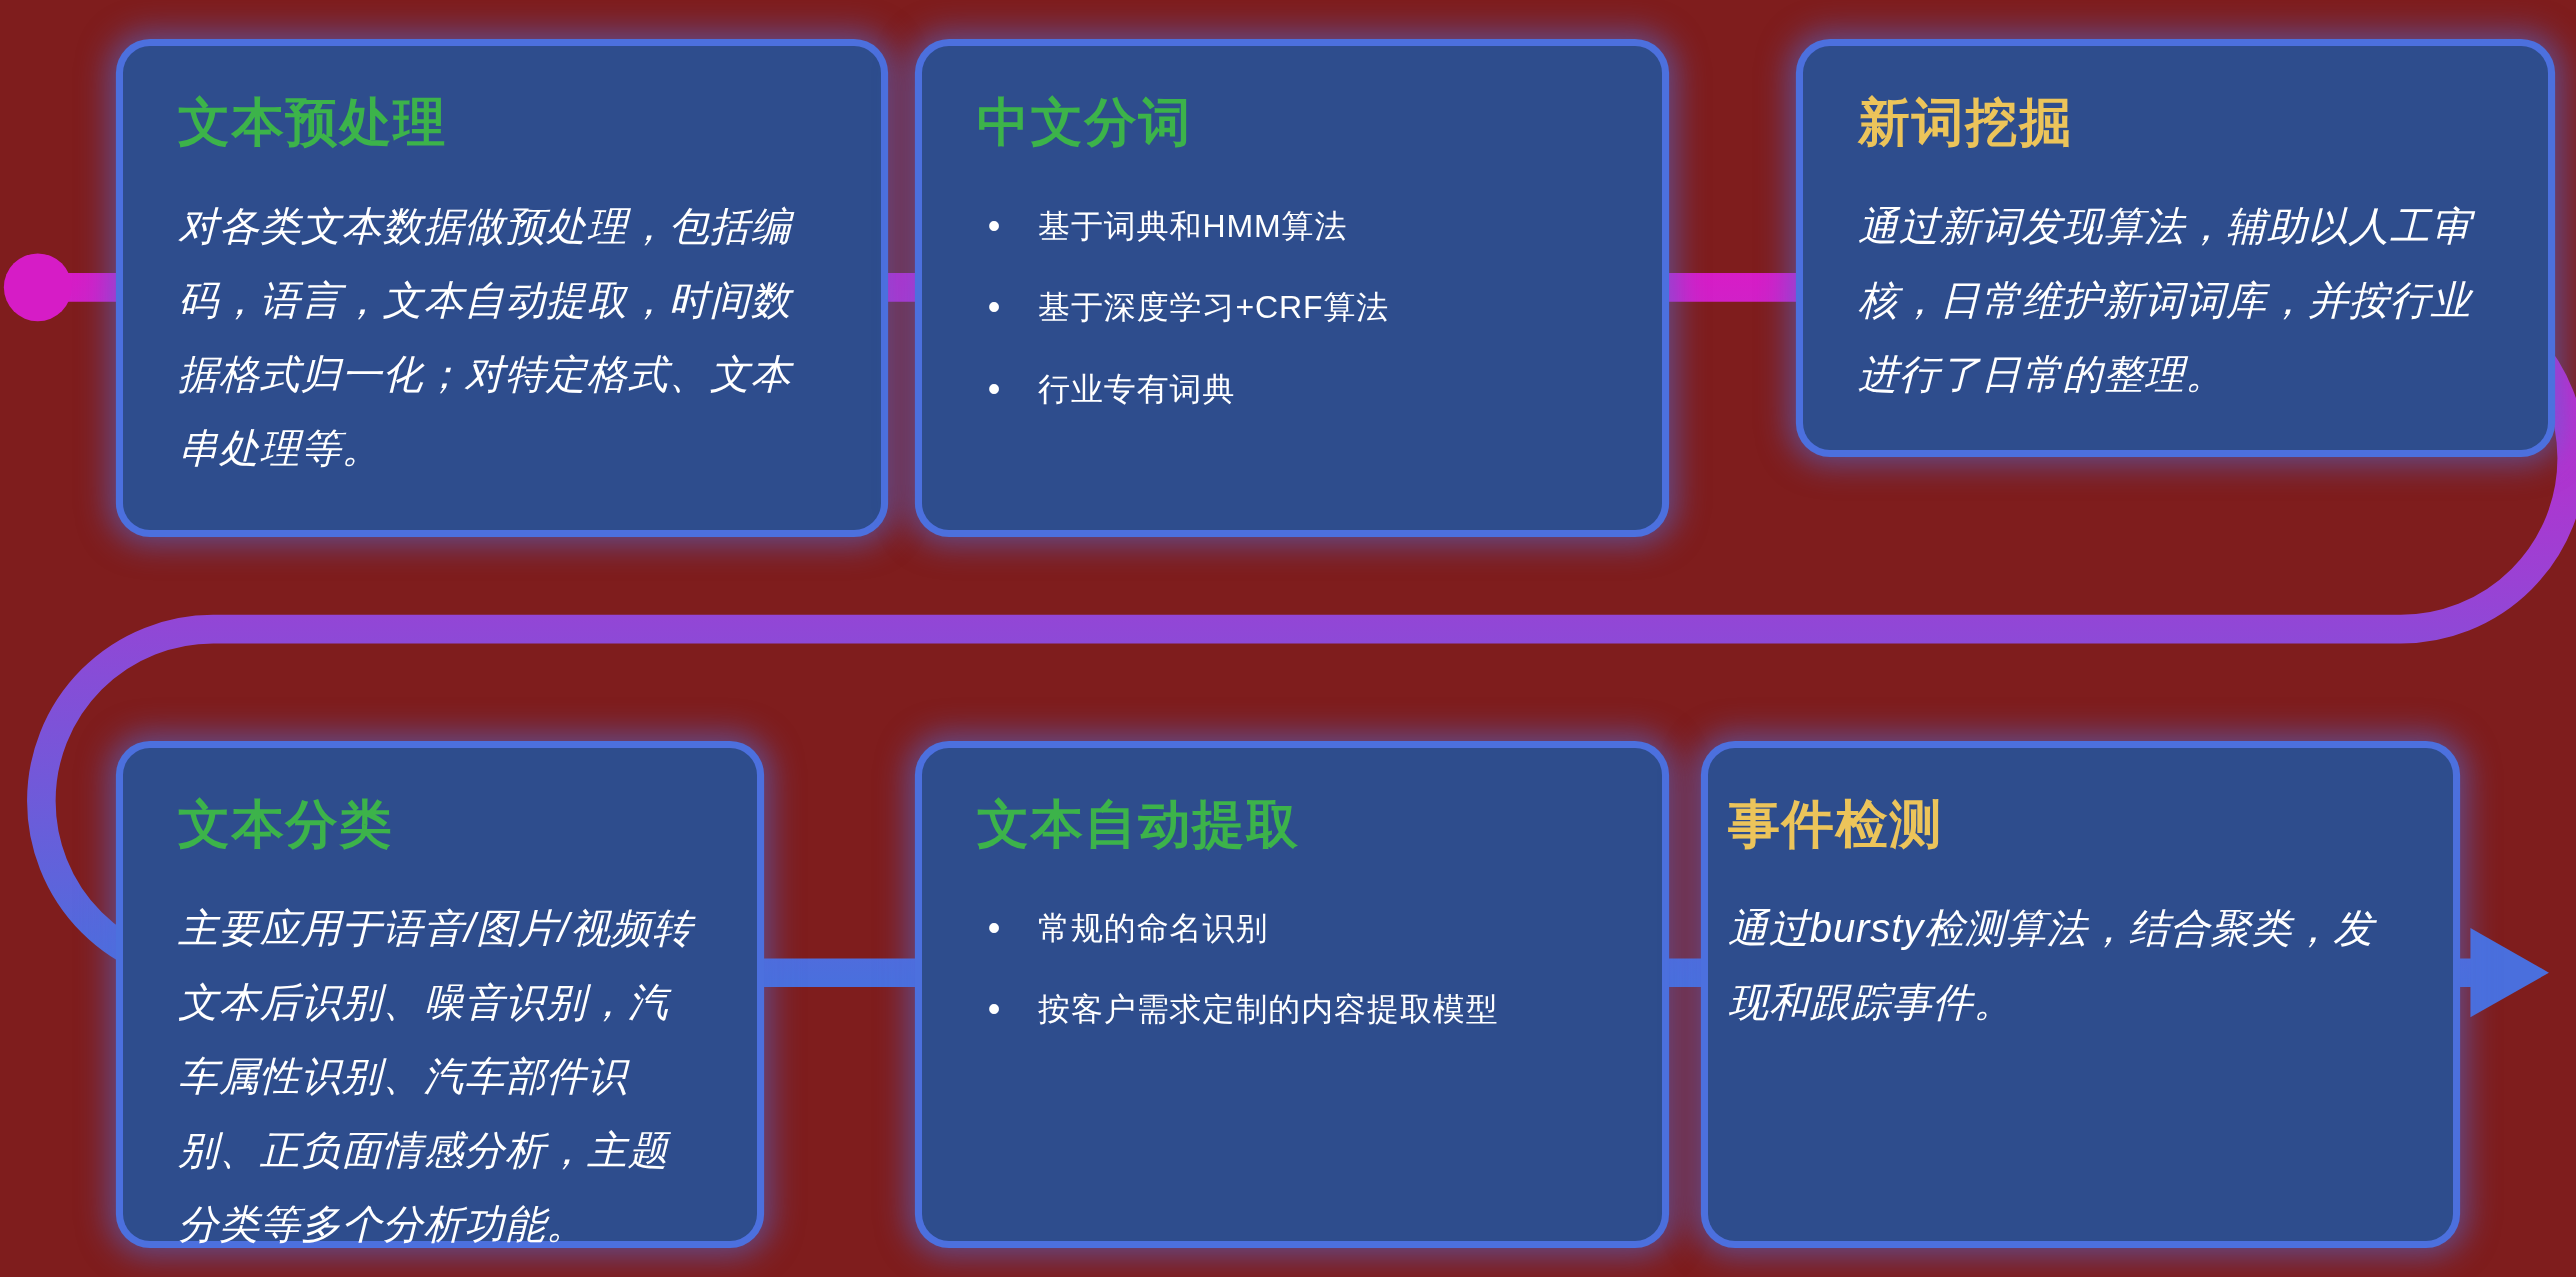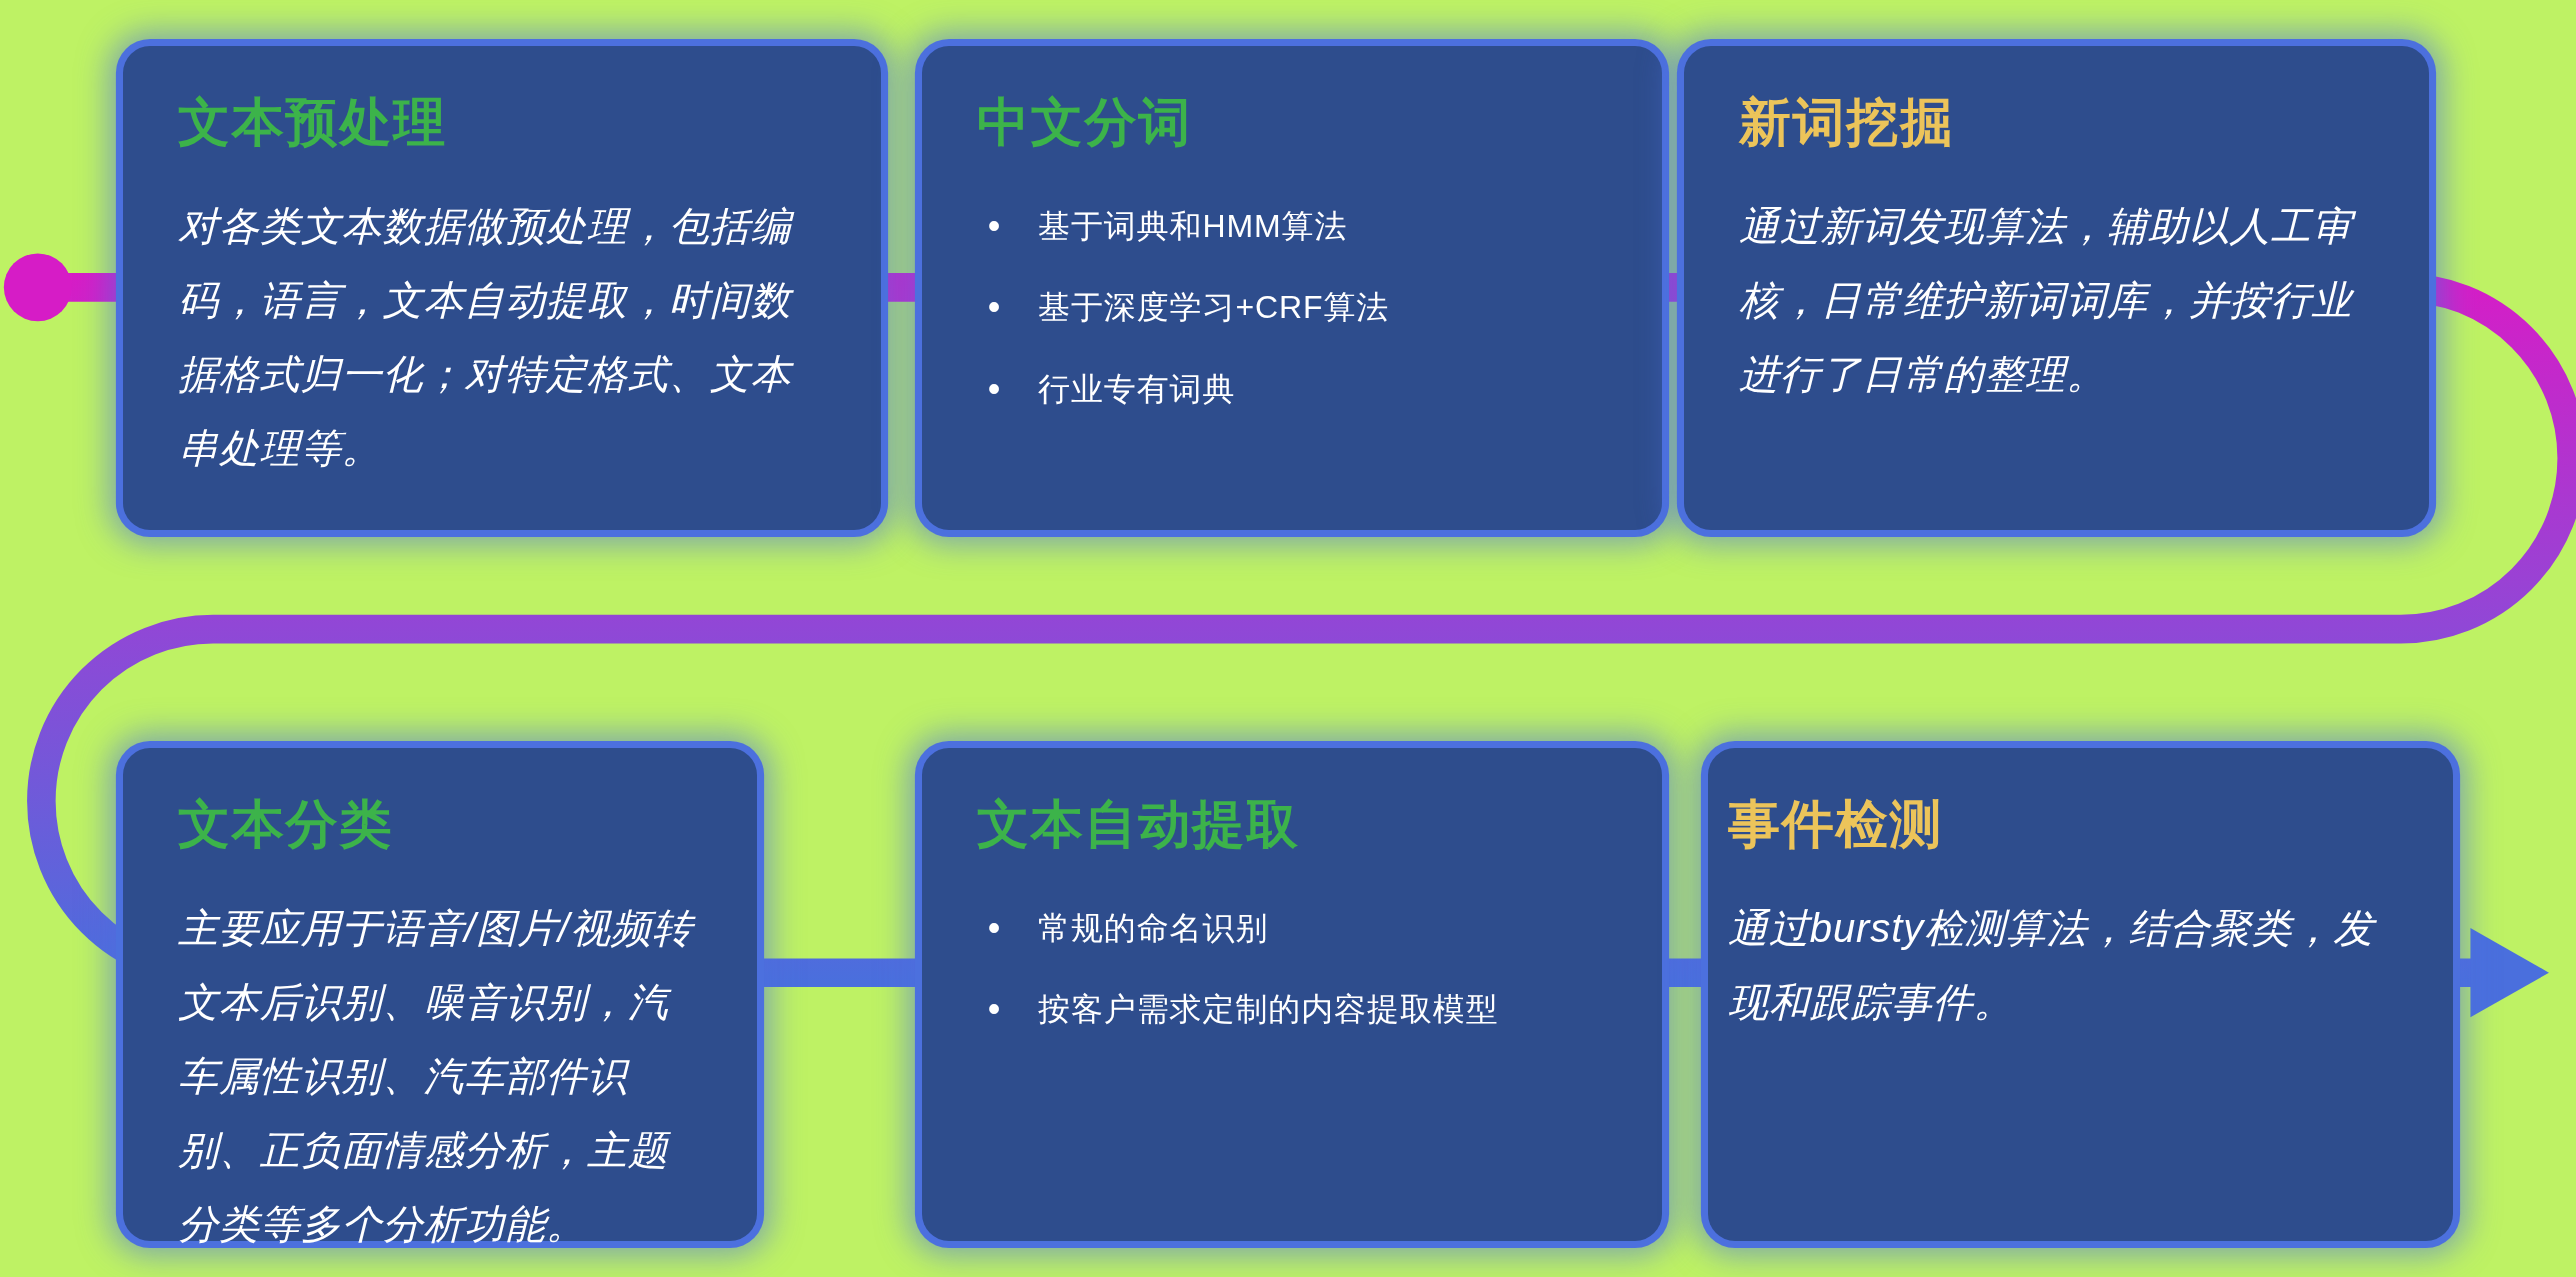--- a/index.html
+++ b/index.html
@@ -4,21 +4,21 @@
 <style>
   html, body {
     margin: 0;
     padding: 0;
     background: #ffffff;
   }
   .stage {
     position: relative;
     width: 2576px;
     height: 1277px;
-    background: #bef264;
+    background: #7f1d1d;
     overflow: hidden;
     font-family: "Liberation Sans", "DejaVu Sans", sans-serif;
   }
   .connector {
     position: absolute;
     left: 0;
     top: 0;
     z-index: 0;
   }
   .card {
@@ -61,21 +61,21 @@
   }
   .bullet-list li::before {
     content: "•";
     position: absolute;
     left: 10.7px;
     top: 0;
     font-size: 36px;
   }
   .c1 { left: 123px;  top: 46px;  width: 758px; height: 484px; }
   .c2 { left: 922px; top: 46px;  width: 740px; height: 484px; }
-  .c3 { left: 1684px; top: 46px;  width: 745px; height: 484px; }
+  .c3 { left: 1803px; top: 46px;  width: 745px; height: 404px; }
   .c4 { left: 123px;  top: 748px; width: 634px; height: 493px; }
   .c5 { left: 922px; top: 748px; width: 740px; height: 493px; }
   .c6 { left: 1708px; top: 748px; width: 745px; height: 493px; padding-left: 20px; }
 </style>
 </head>
 <body>
 
 <div class="stage">
 
   <svg class="connector" width="2576" height="1277" viewBox="0 0 2886 1431">

